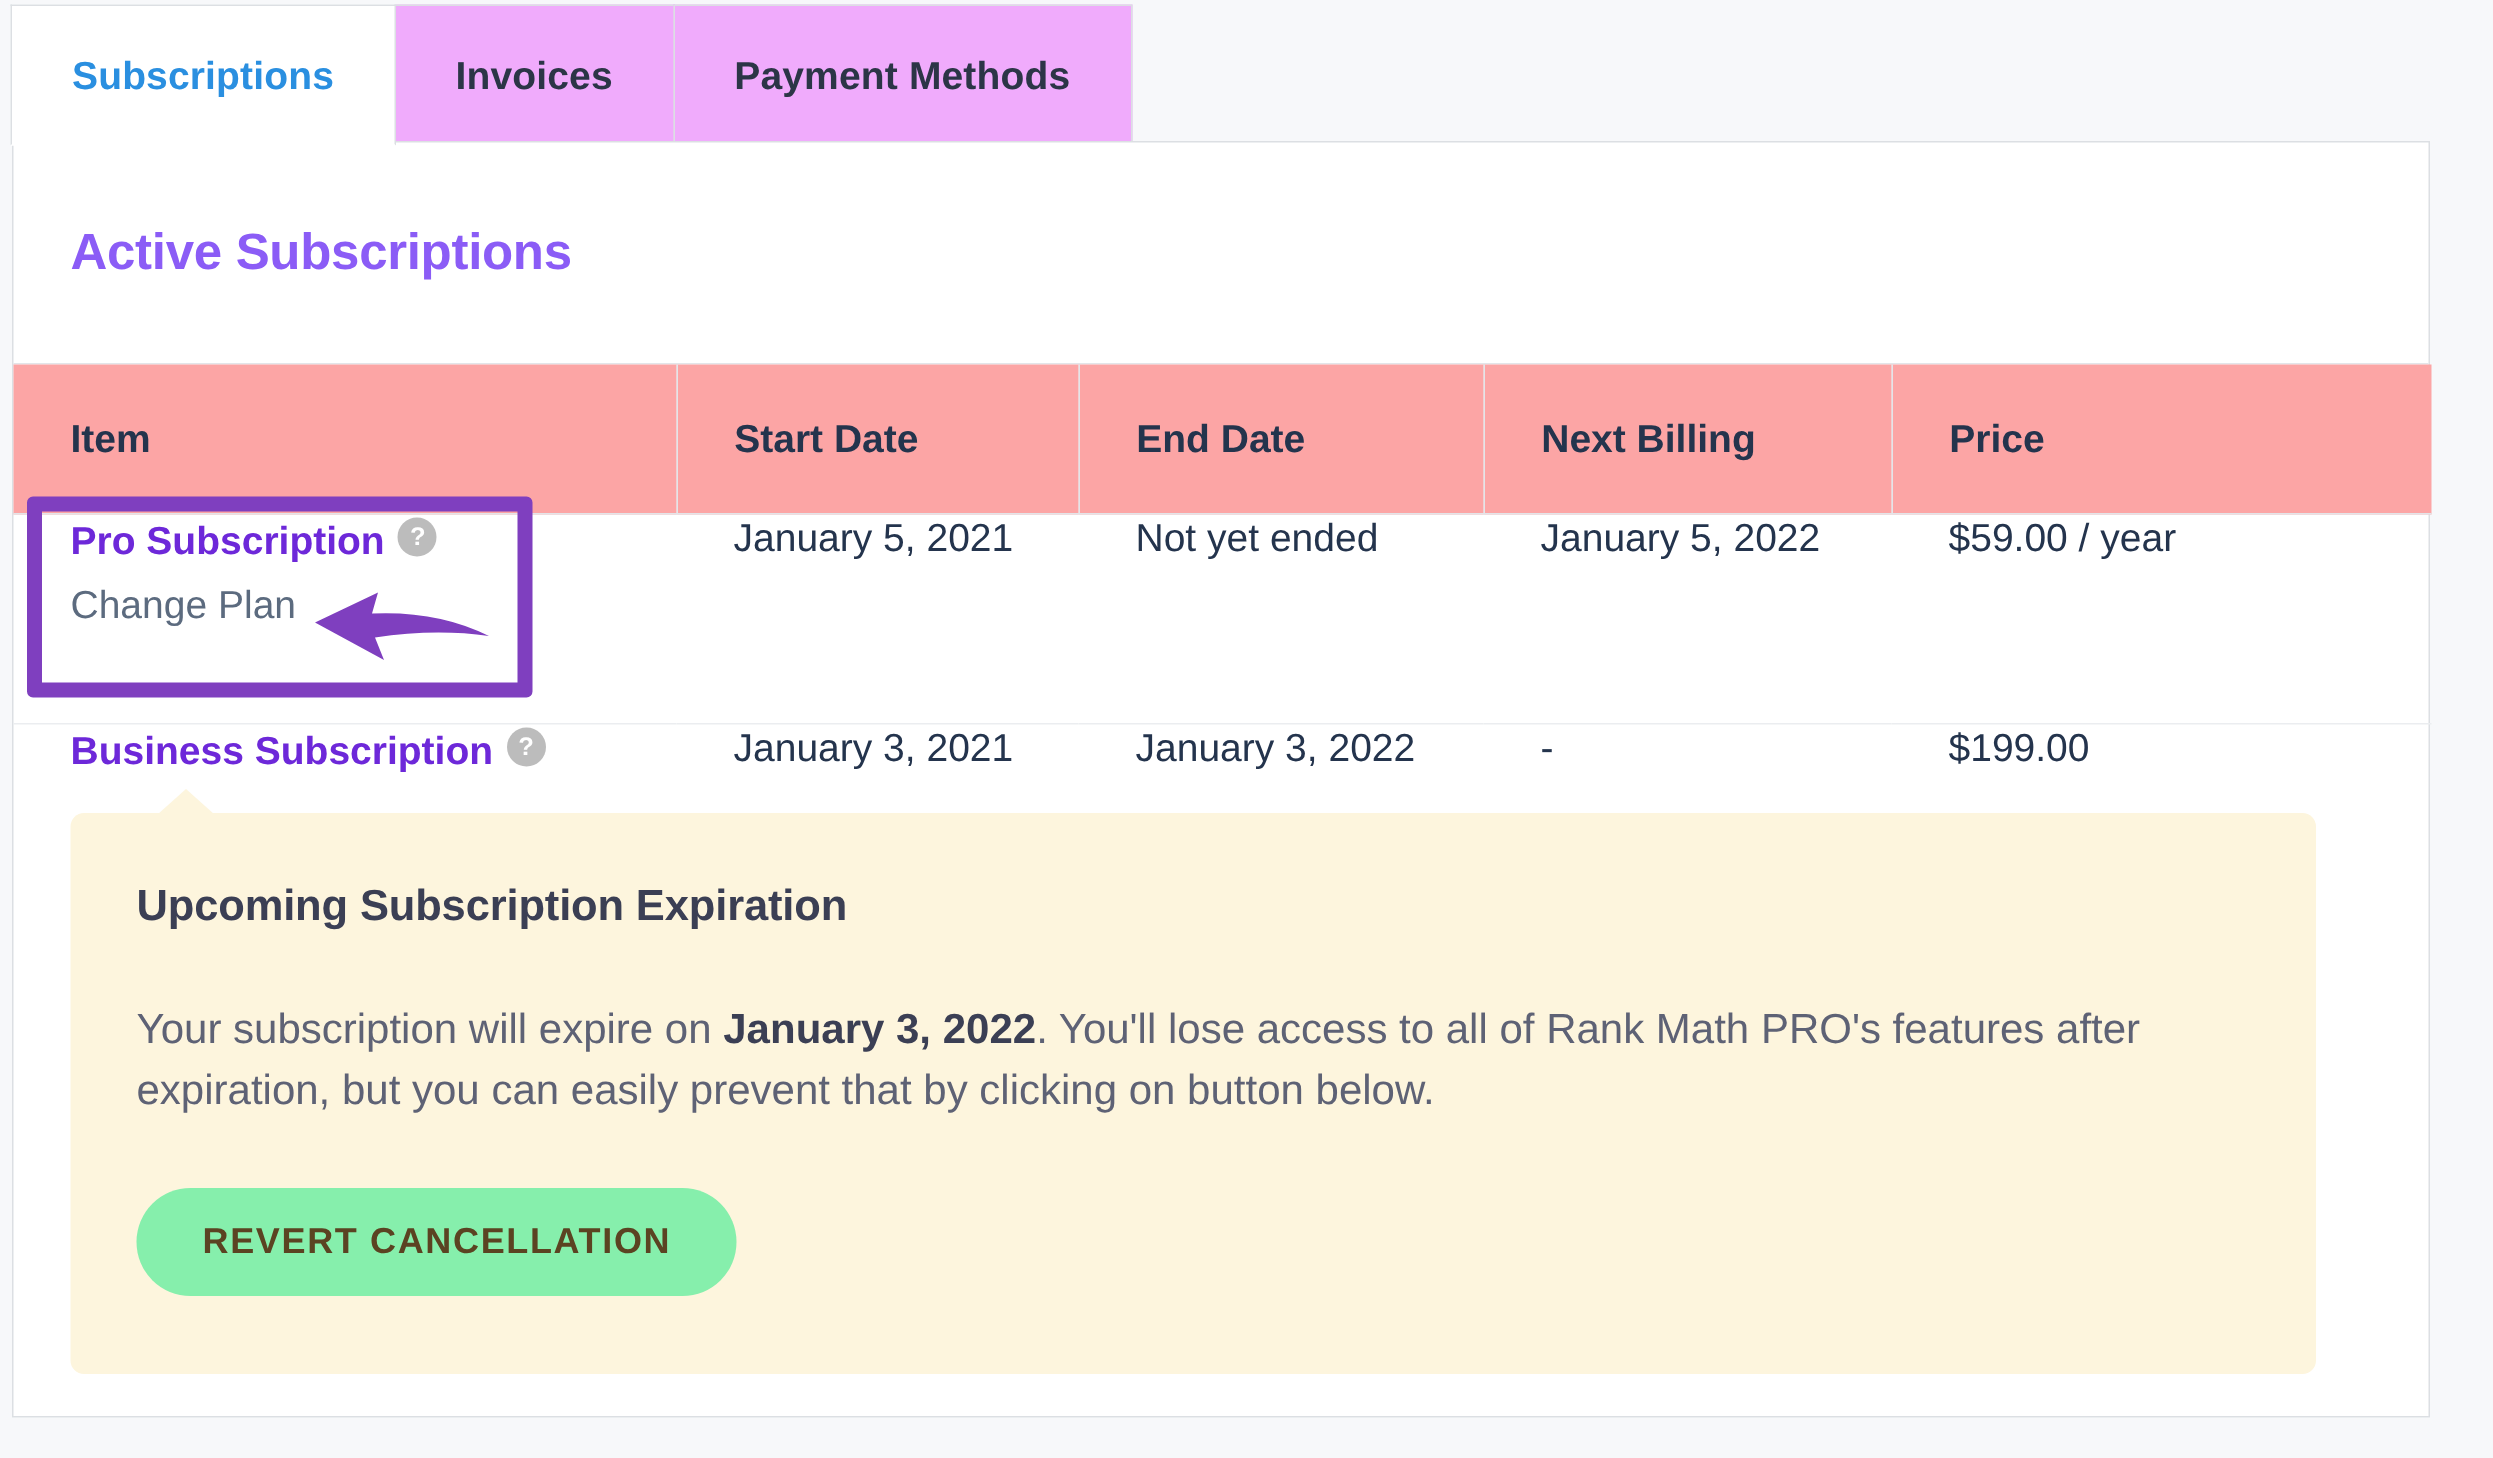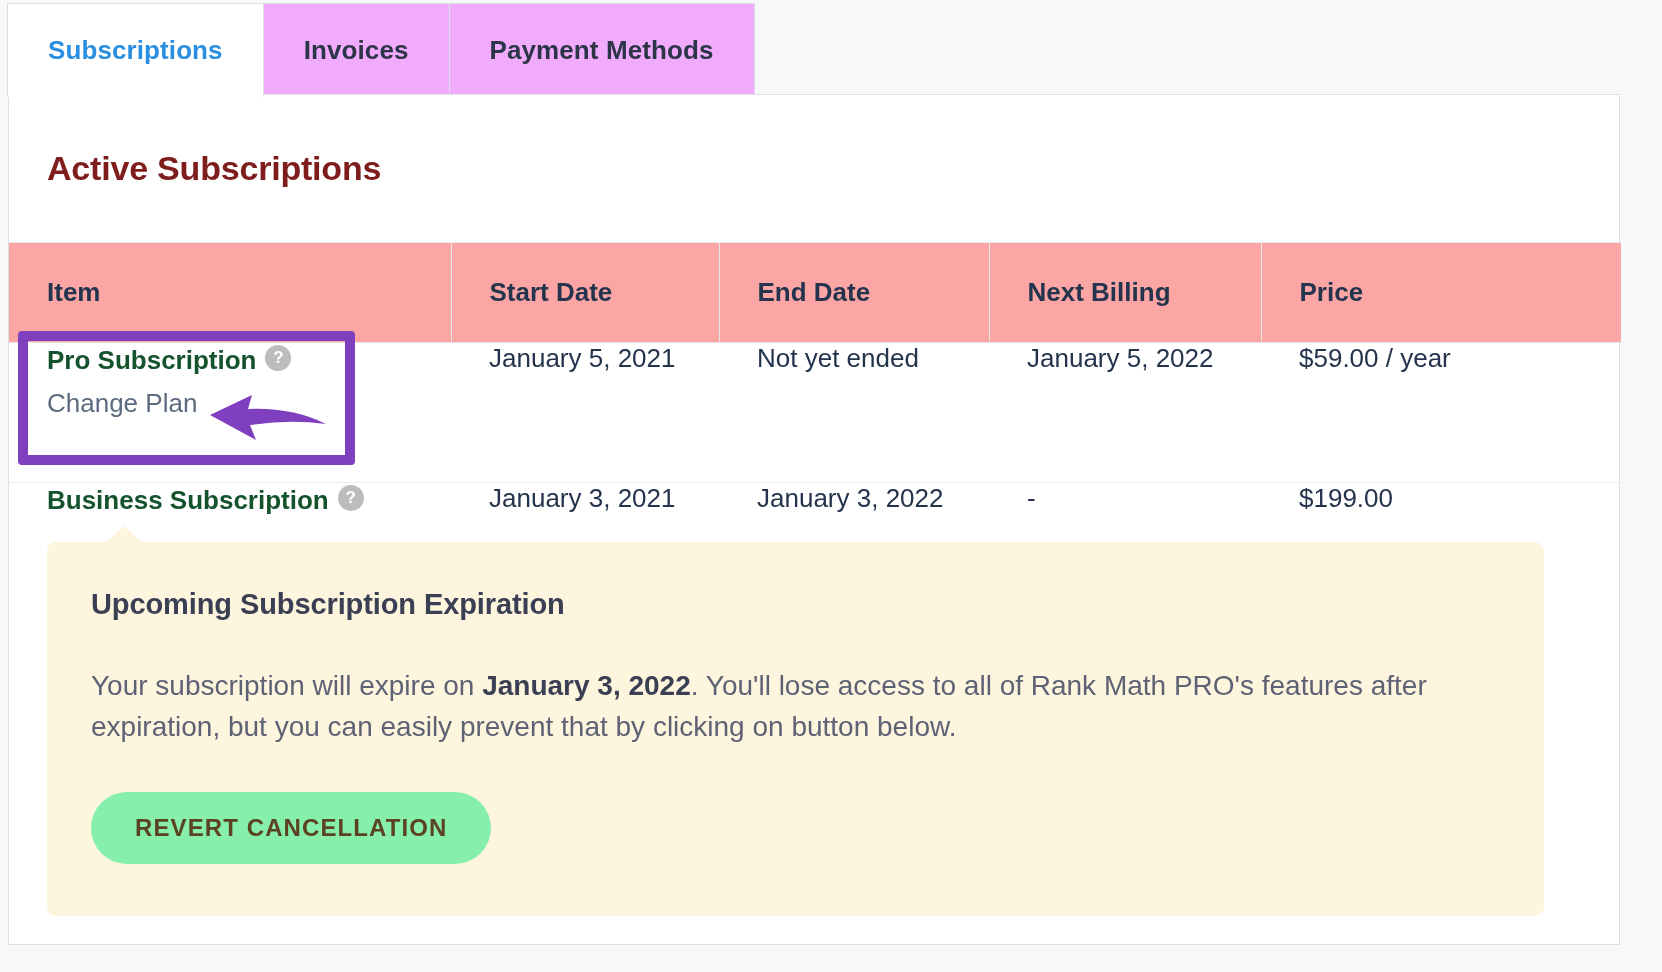--- a/index.html
+++ b/index.html
@@ -76,21 +76,21 @@
     box-sizing: border-box;
     display: flex;
     align-items: center;
     padding-left: 38px;
     border-bottom: 1px solid #e3e5e9;
   }
   #card-head h2 {
     margin: 0;
     font-size: 34px;
     font-weight: bold;
-    color: #7f1d1d;
+    color: #8b5cf6;
     letter-spacing: -0.2px;
   }
 
   
   #subs-table {
     width: 100%;
     border-collapse: collapse;
     table-layout: fixed;
   }
   #subs-table thead th {
@@ -121,21 +121,21 @@
   .col-start   { width: 268px; }
   .col-end     { width: 270px; }
   .col-next    { width: 272px; }
   .col-price   { width: 360px; }
 
   .row-pro td    { height: 140px; padding-top: 32px; }
   .row-biz td    { height: 62px;  padding-top: 30px; }
 
   .item-title {
     font-weight: bold;
-    color: #14532d;
+    color: #6d28d9;
     display: inline-block;
     vertical-align: middle;
   }
   .help-icon {
     display: inline-block;
     vertical-align: middle;
     width: 26px;
     height: 26px;
     border-radius: 50%;
     background: #bcbcbc;

